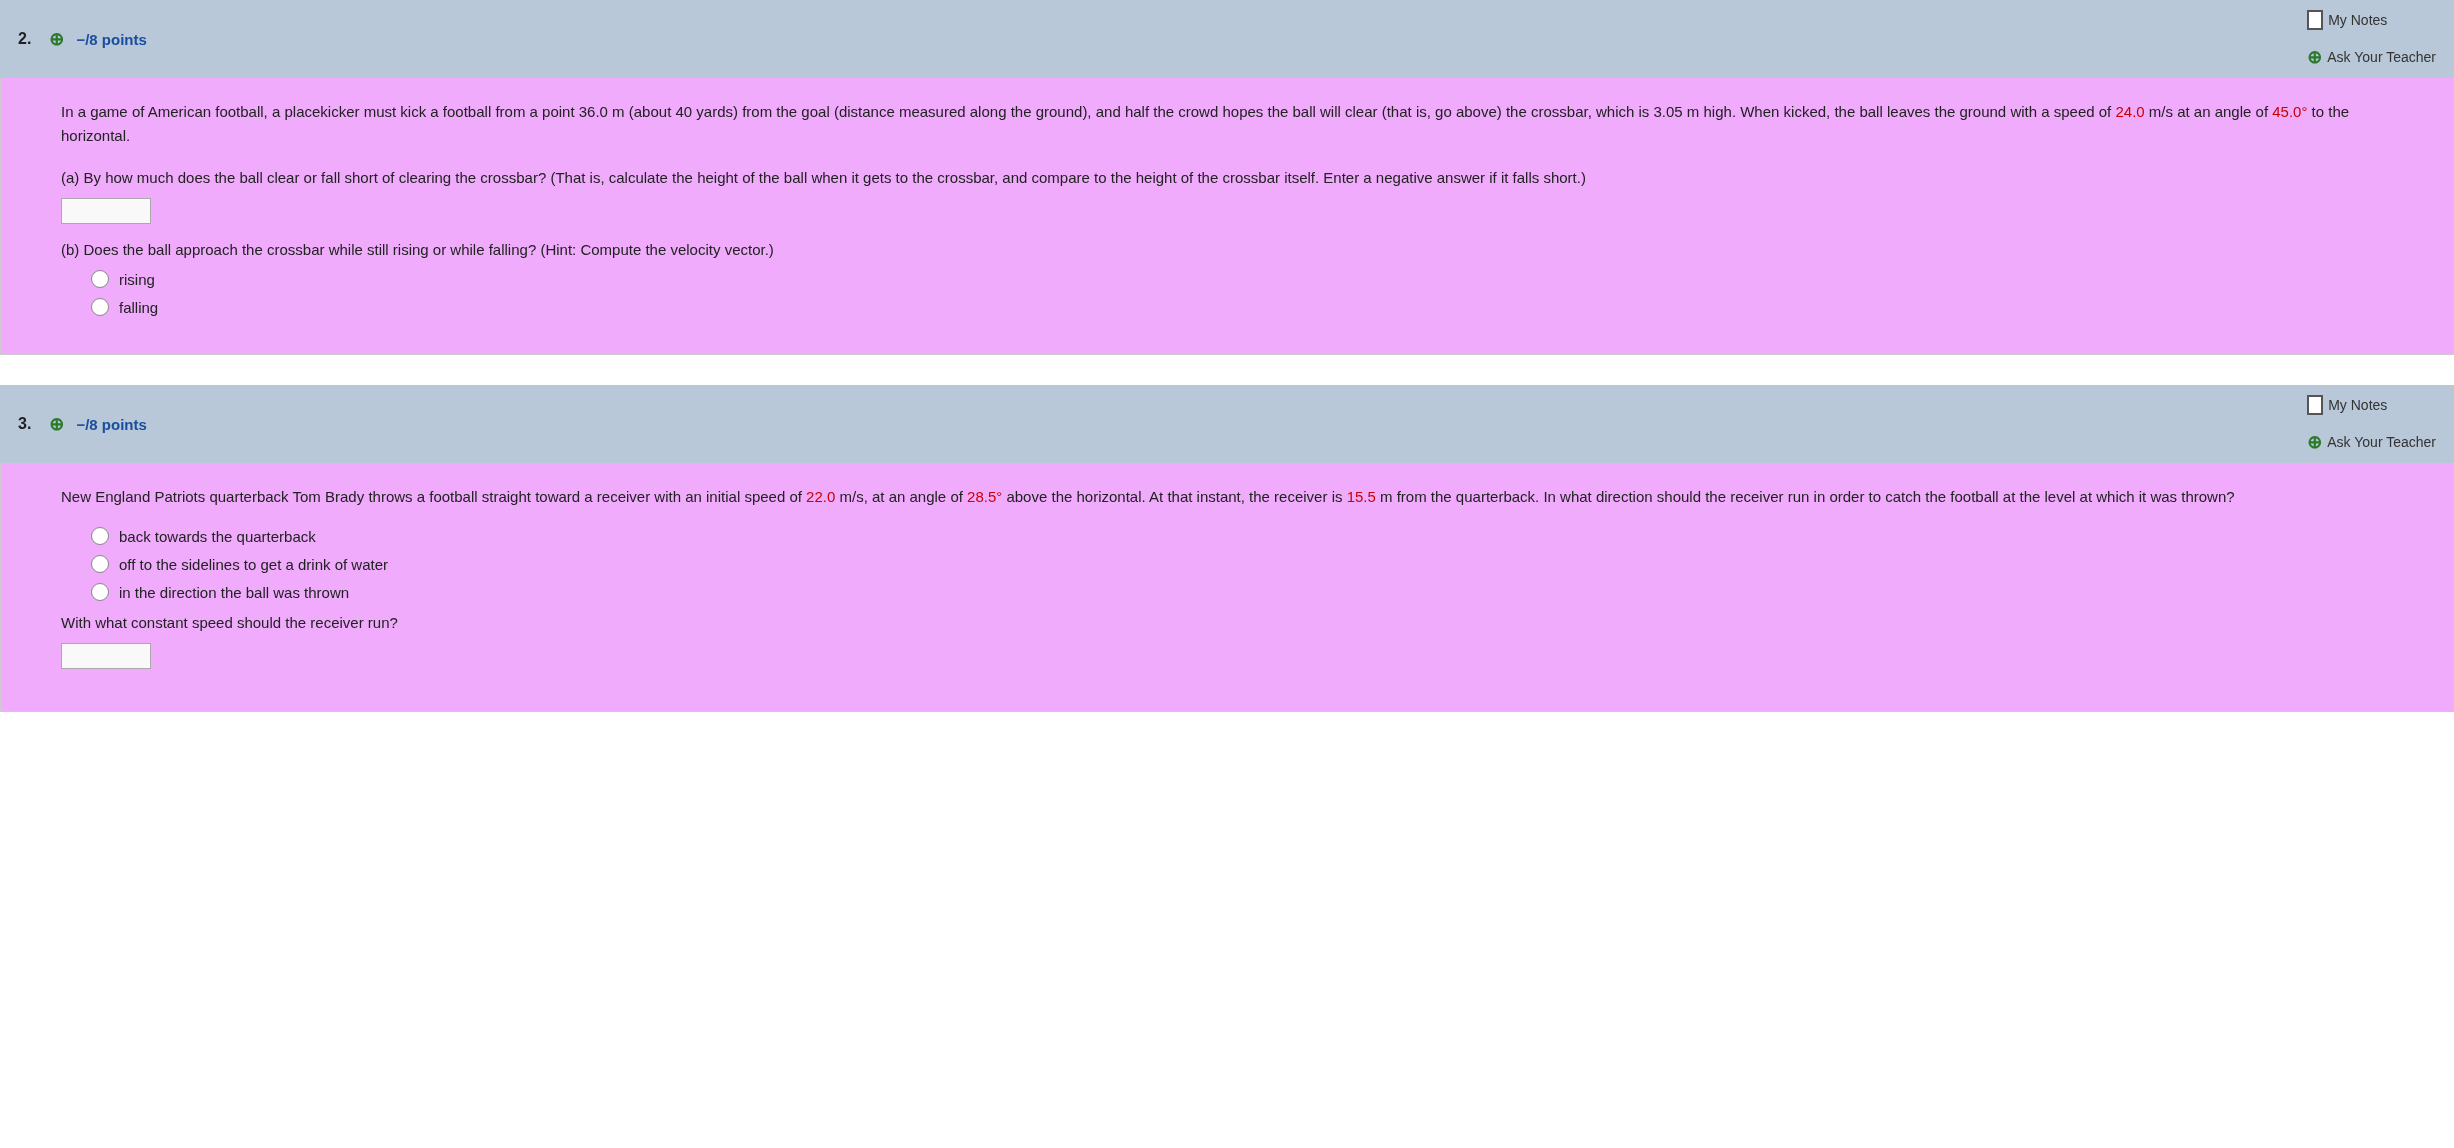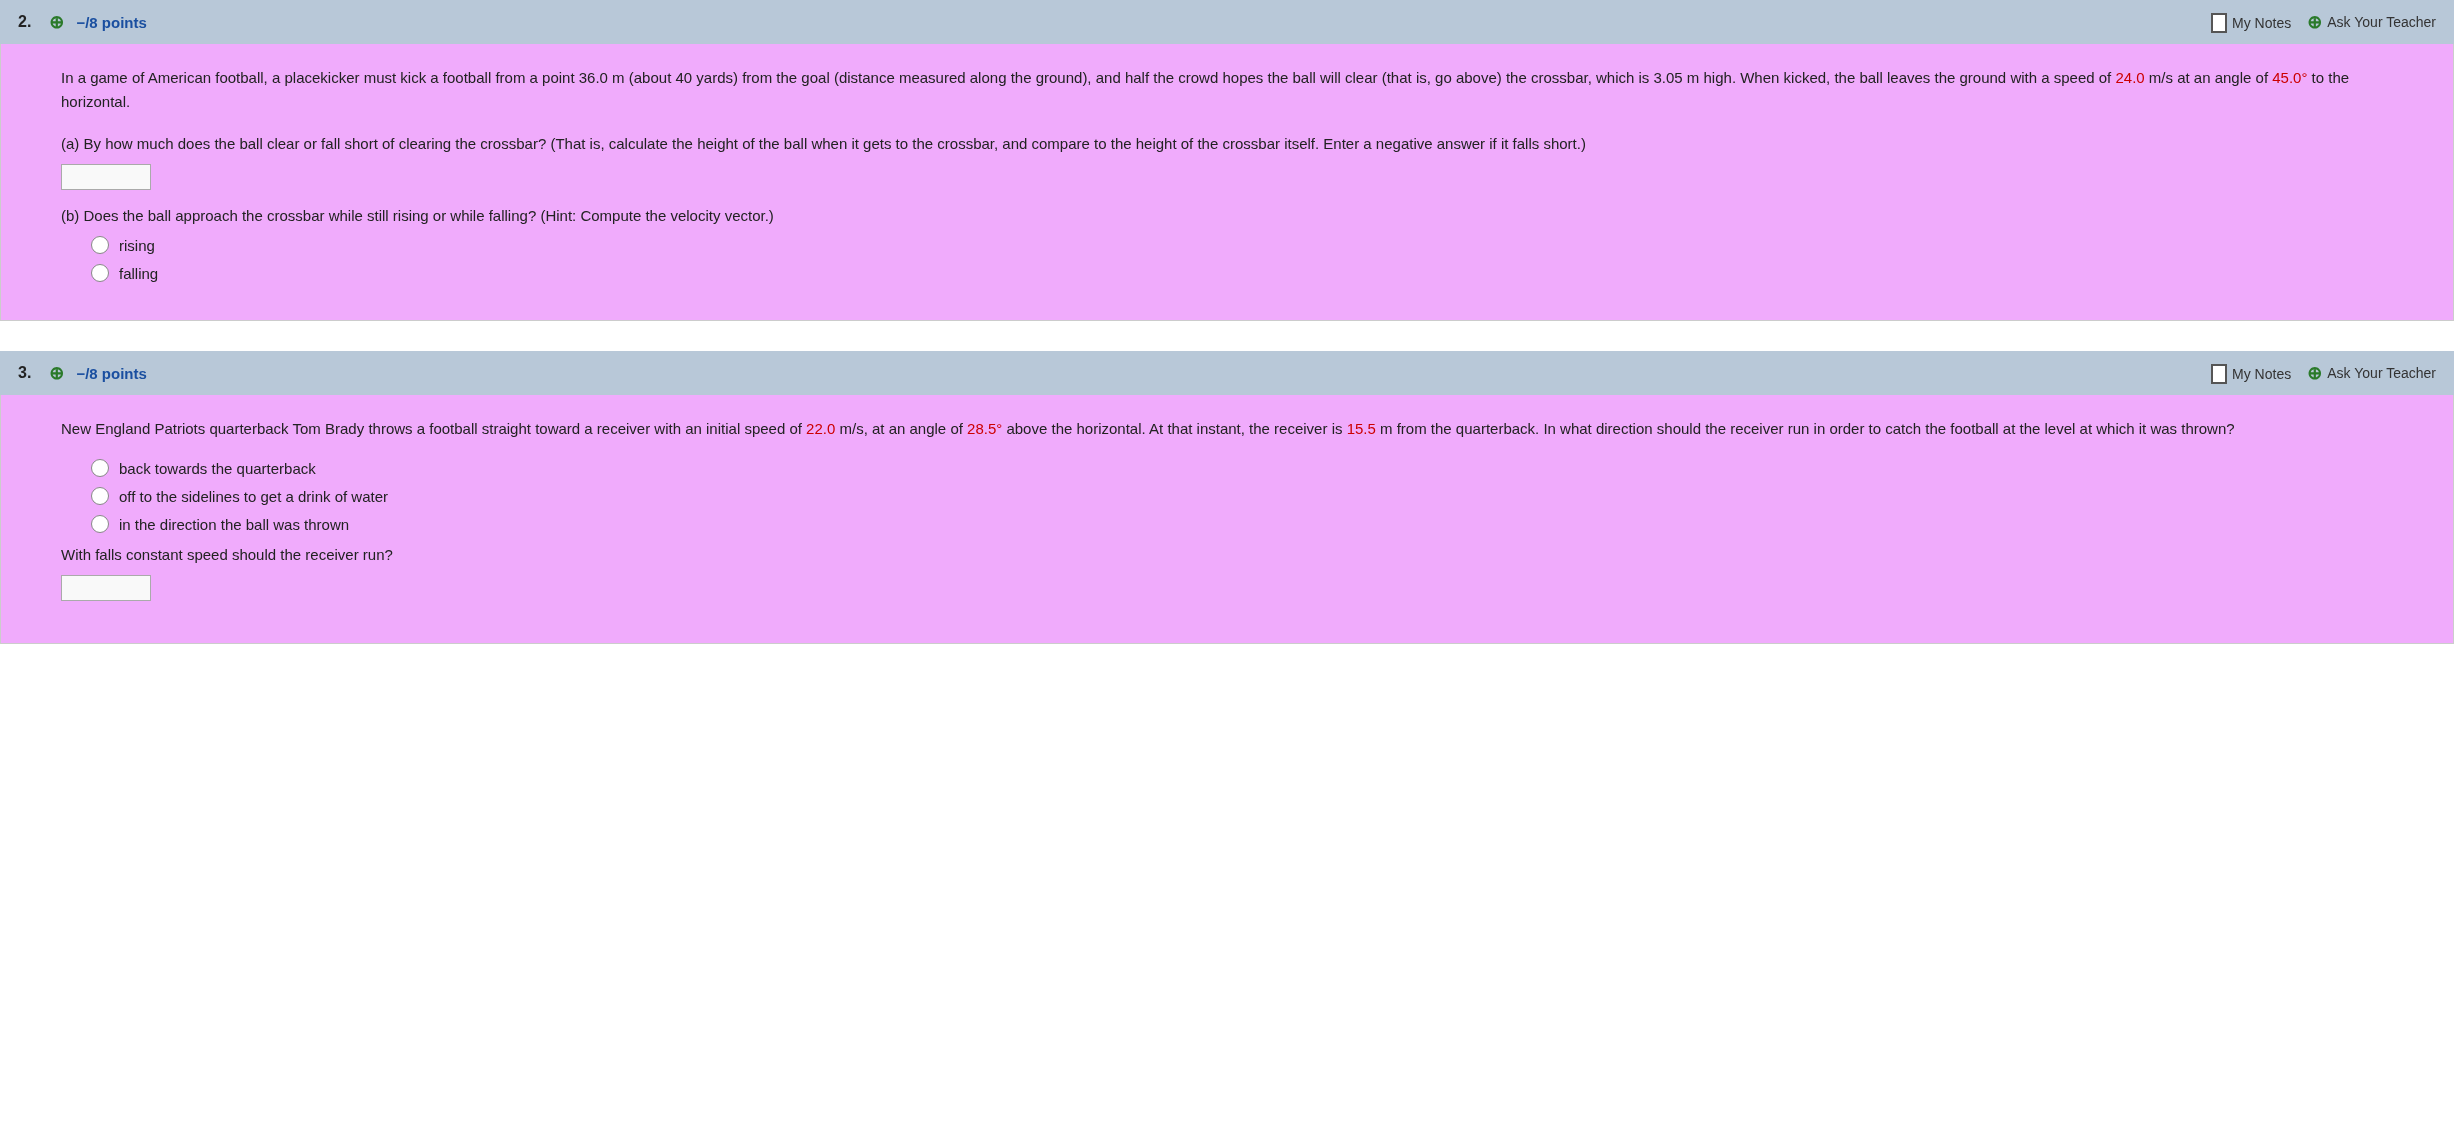--- a/index.html
+++ b/index.html
@@ -41,22 +41,23 @@
       font-weight: bold;
       margin-right: 2px;
     }
     .points-label {
       color: #1a4fa0;
       font-weight: bold;
       font-size: 15px;
     }
     .question-header-right {
       display: flex;
-      align-items: flex-end;
+      align-items: flex-start;
       gap: 16px;
+      flex-direction: column;
     }
     .my-notes-btn {
       display: flex;
       align-items: center;
       gap: 5px;
       cursor: pointer;
       color: #333;
       font-size: 14px;
     }
     .my-notes-icon {
@@ -196,17 +197,17 @@
           <span class="radio-label">back towards the quarterback</span>
         </div>
         <div class="radio-option">
           <span class="radio-circle"></span>
           <span class="radio-label">off to the sidelines to get a drink of water</span>
         </div>
         <div class="radio-option">
           <span class="radio-circle"></span>
           <span class="radio-label">in the direction the ball was thrown</span>
         </div>
-        <p class="part-label">With falls constant speed should the receiver run?</p>
+        <p class="part-label">With what constant speed should the receiver run?</p>
         <input type="text" class="answer-input" style="">
       </div>
     </div>
   </div>
 
 </body></html>

